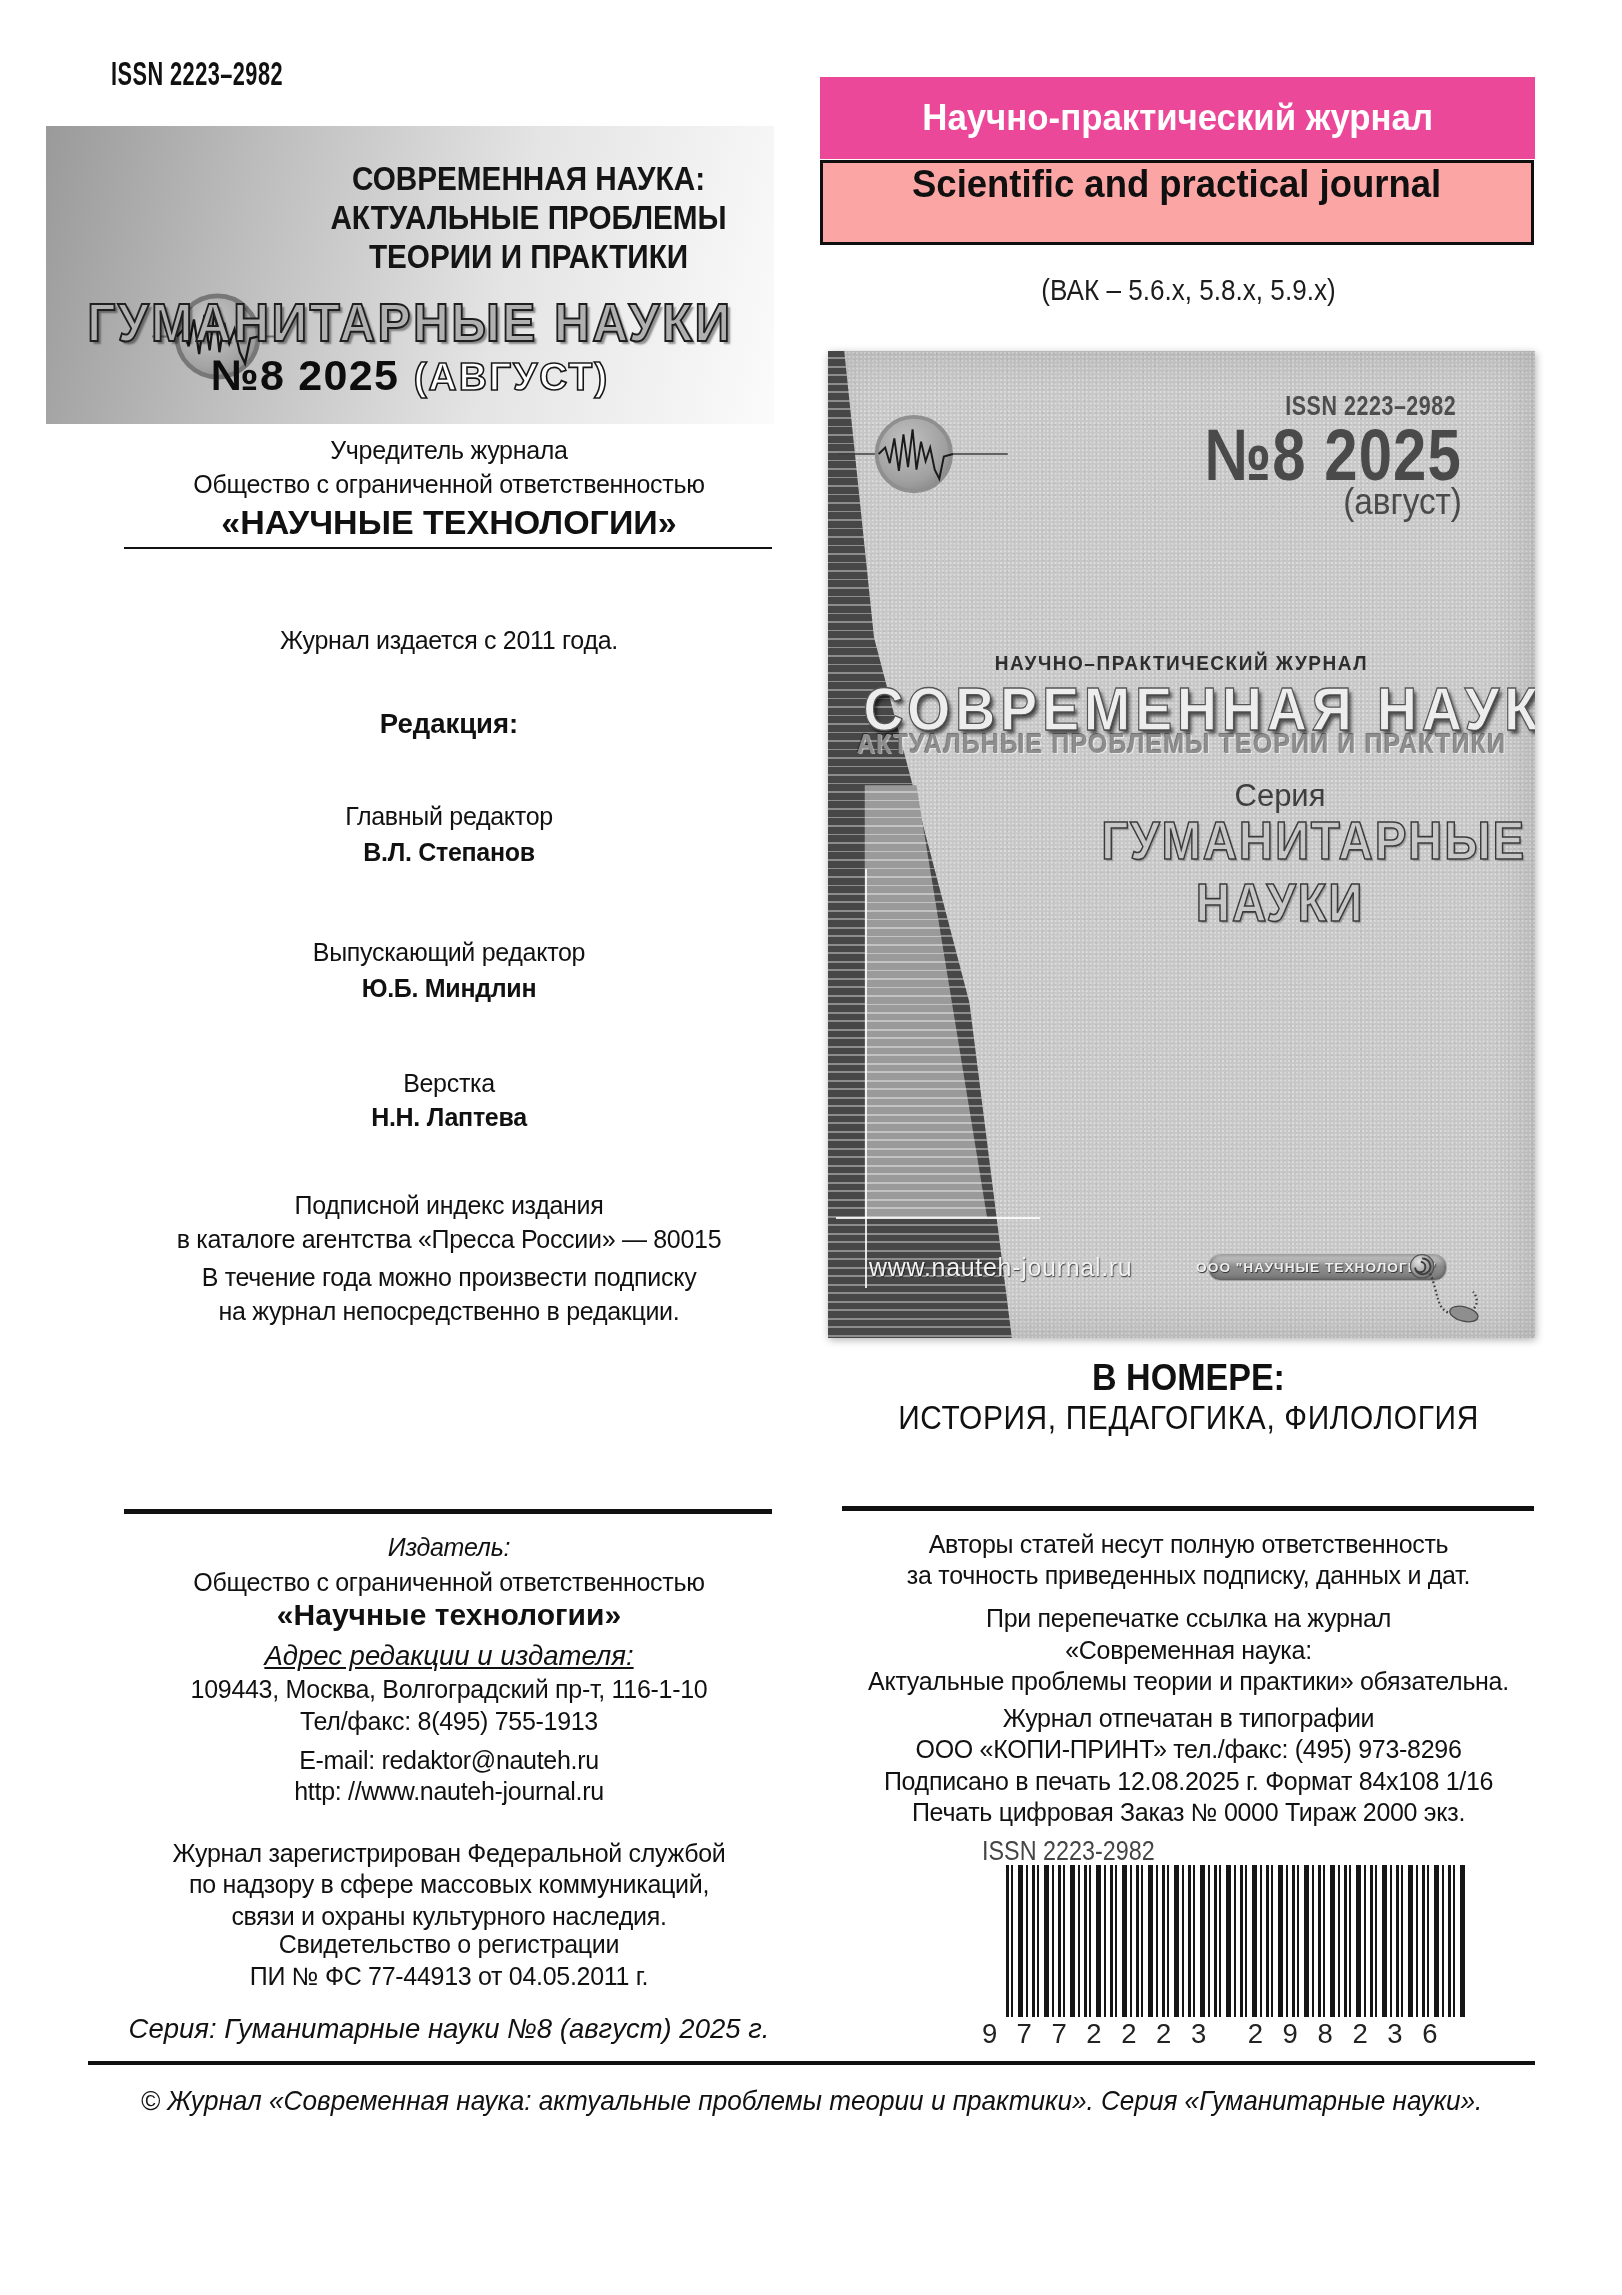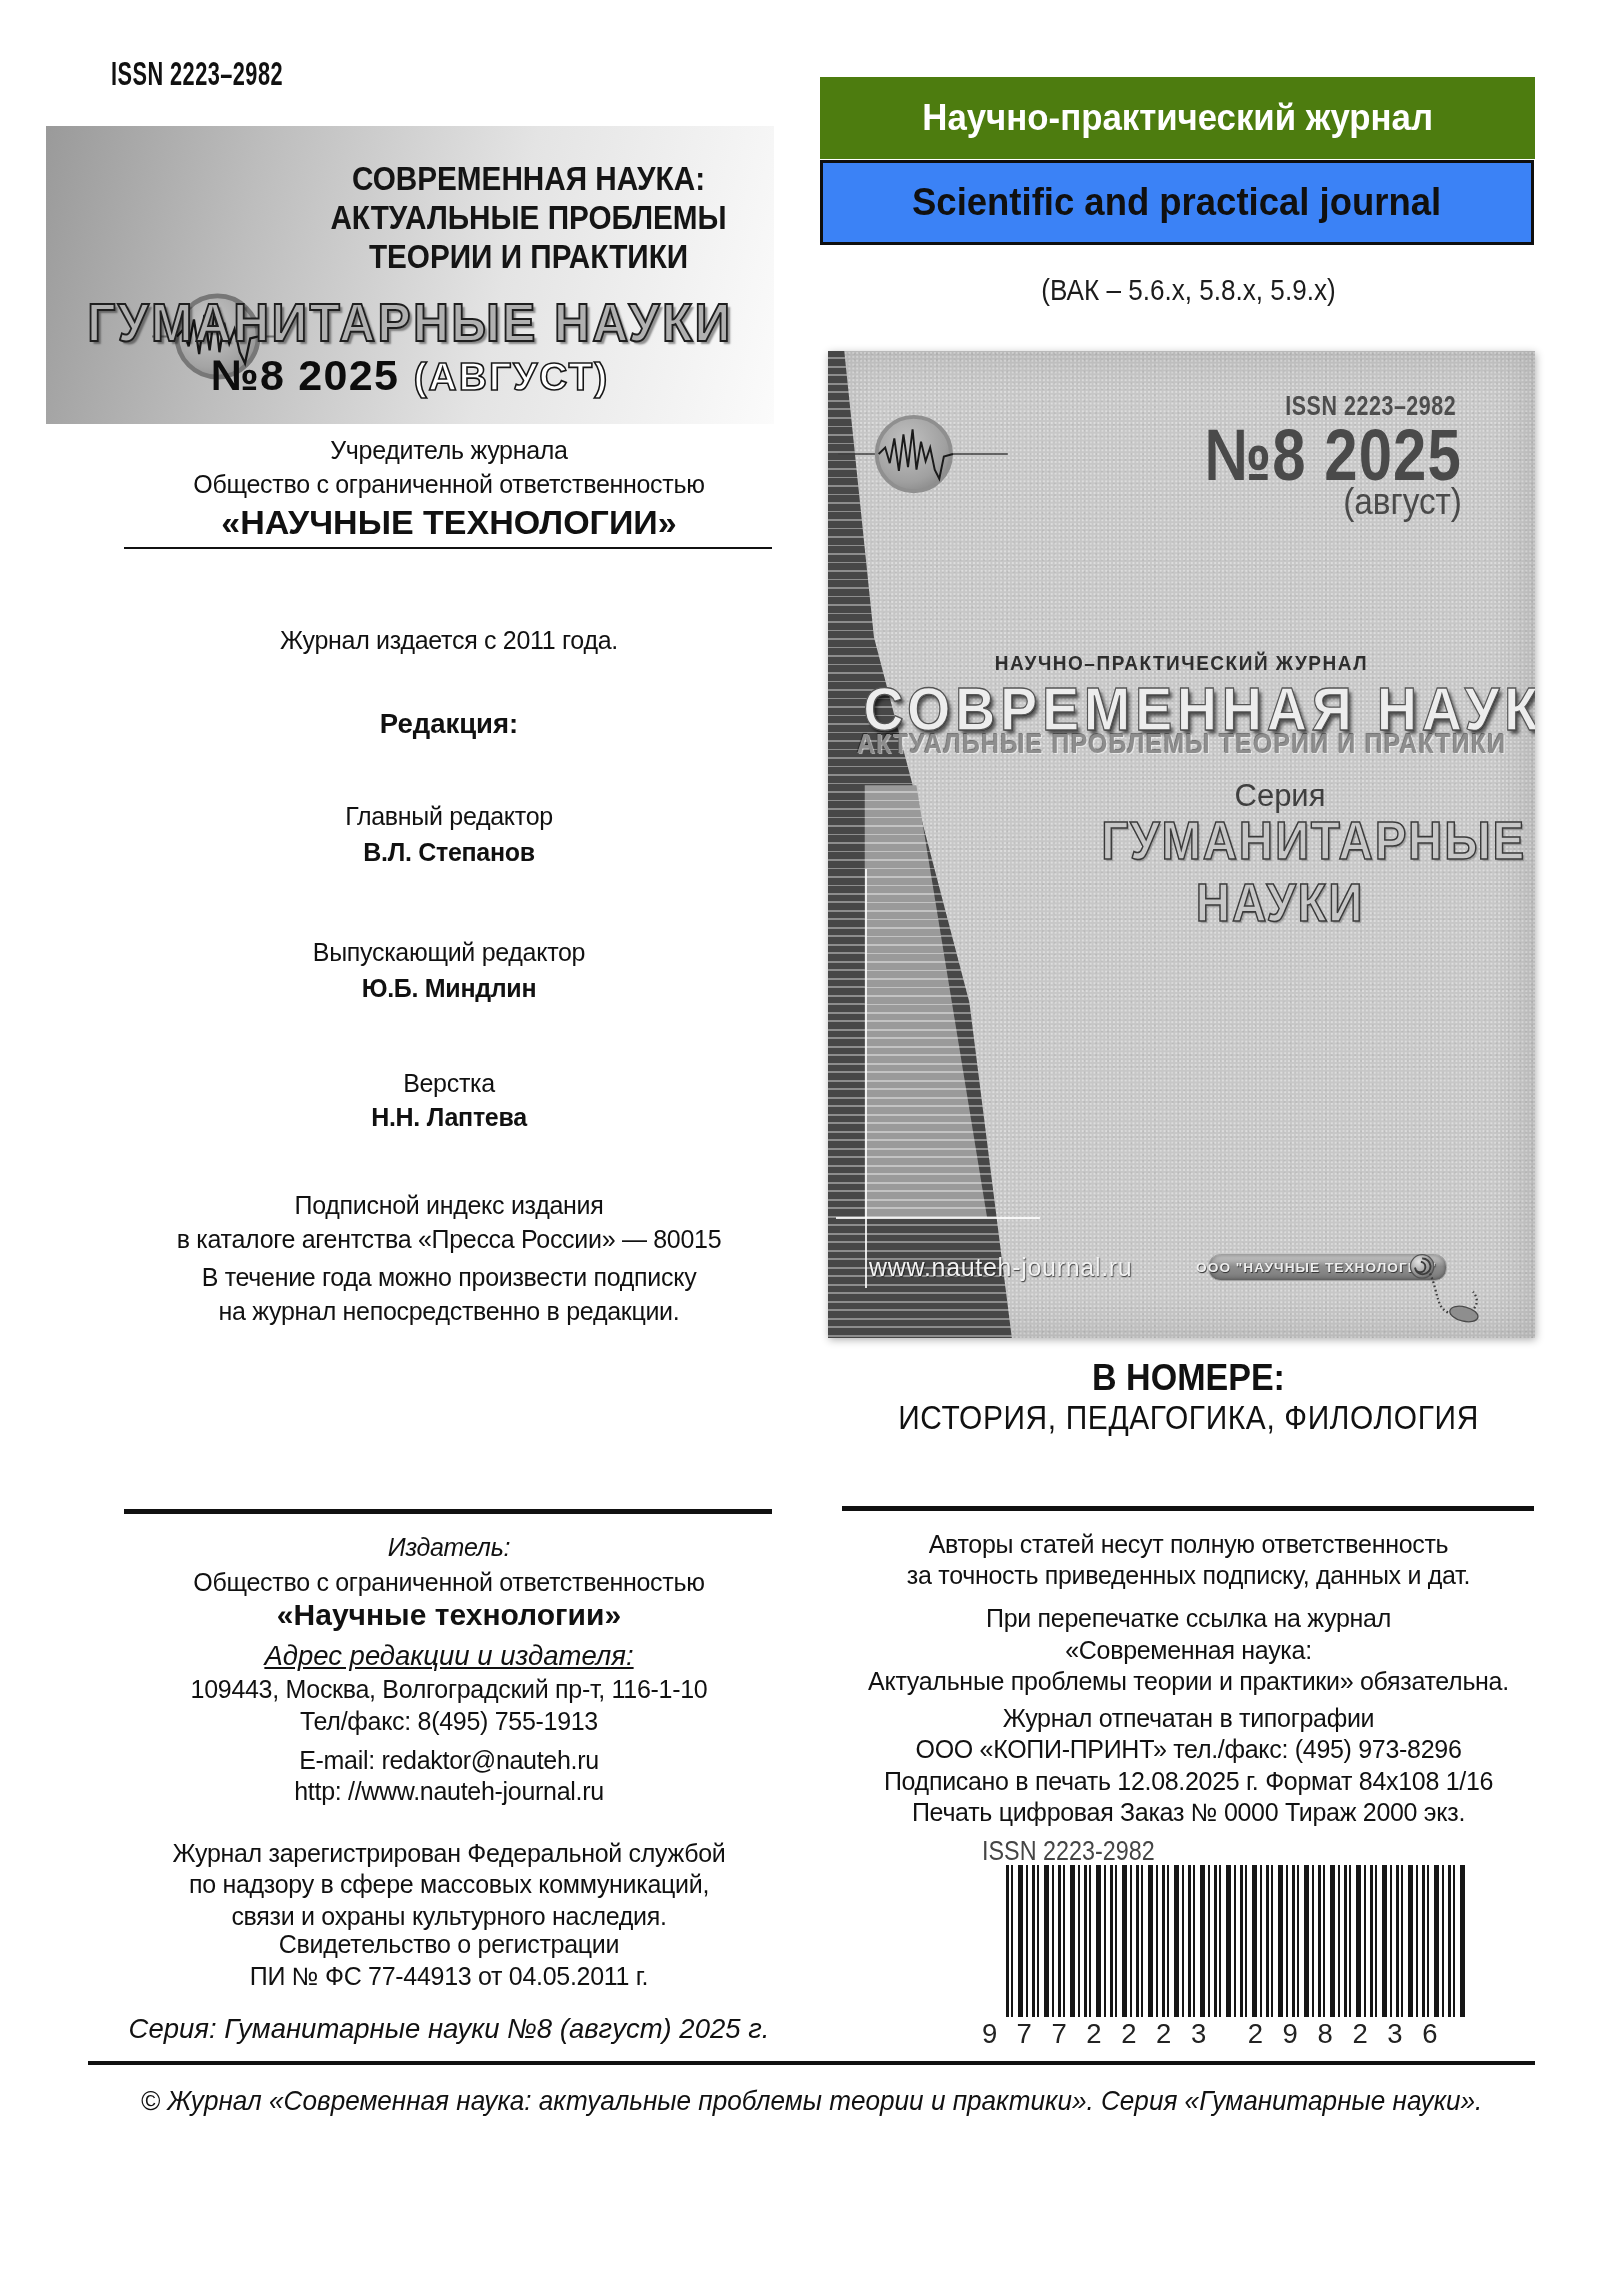--- a/index.html
+++ b/index.html
@@ -27,25 +27,25 @@
                -webkit-text-stroke:2px #1f1f1f;
                text-shadow:3.3px 3.3px 2px rgba(0,0,0,.4);
                transform:scaleX(0.92);transform-origin:center top;white-space:nowrap;}
   .mast-issue{position:absolute;left:0;top:225px;width:100%;display:flex;
               justify-content:center;align-items:baseline;gap:14.4px;white-space:nowrap;}
   .mast-issue .no{font-size:43px;font-weight:700;letter-spacing:1.3px;color:#0d0d0d;}
   .mast-issue .month{font-size:39px;font-weight:700;letter-spacing:2px;color:#fff;
                      -webkit-text-stroke:1.6px #161616;}
 
   
-  .type-ru{left:820px;top:77px;width:715px;height:82px;background:#4d7c0f;
+  .type-ru{left:820px;top:77px;width:715px;height:82px;background:#ec4899;
            display:flex;align-items:center;justify-content:center;}
   .type-ru span{color:#fff;font-size:37px;font-weight:700;transform:scaleX(0.94);white-space:nowrap;}
-  .type-en{left:820px;top:160px;width:708px;height:79px;background:#3b82f6;border:3.3px solid #0f0f0f;
-           display:flex;align-items:center;justify-content:center;}
+  .type-en{left:820px;top:160px;width:708px;height:79px;background:#fca5a5;border:3.3px solid #0f0f0f;
+           display:flex;justify-content:center;}
   .type-en span{color:#101010;font-size:38px;font-weight:700;transform:scaleX(0.96);white-space:nowrap;}
   .vak{left:831px;top:274px;width:715px;text-align:center;font-size:29px;color:#1c1c1c;
        transform:scaleX(0.9);white-space:nowrap;}
 
   
   .cover{left:828px;top:351px;width:707px;height:987px;background-color:#c7c7c7;
          background-image:radial-gradient(rgba(255,255,255,.4) 0.7px,transparent 0.9px),
                           radial-gradient(rgba(0,0,0,.06) 0.7px,transparent 0.9px);
          background-size:3.9px 3.9px,5.9px 5.9px;
          box-shadow:inset 0 0 46px rgba(0,0,0,.14),1.3px 2px 7.9px rgba(0,0,0,.3);overflow:hidden;}

